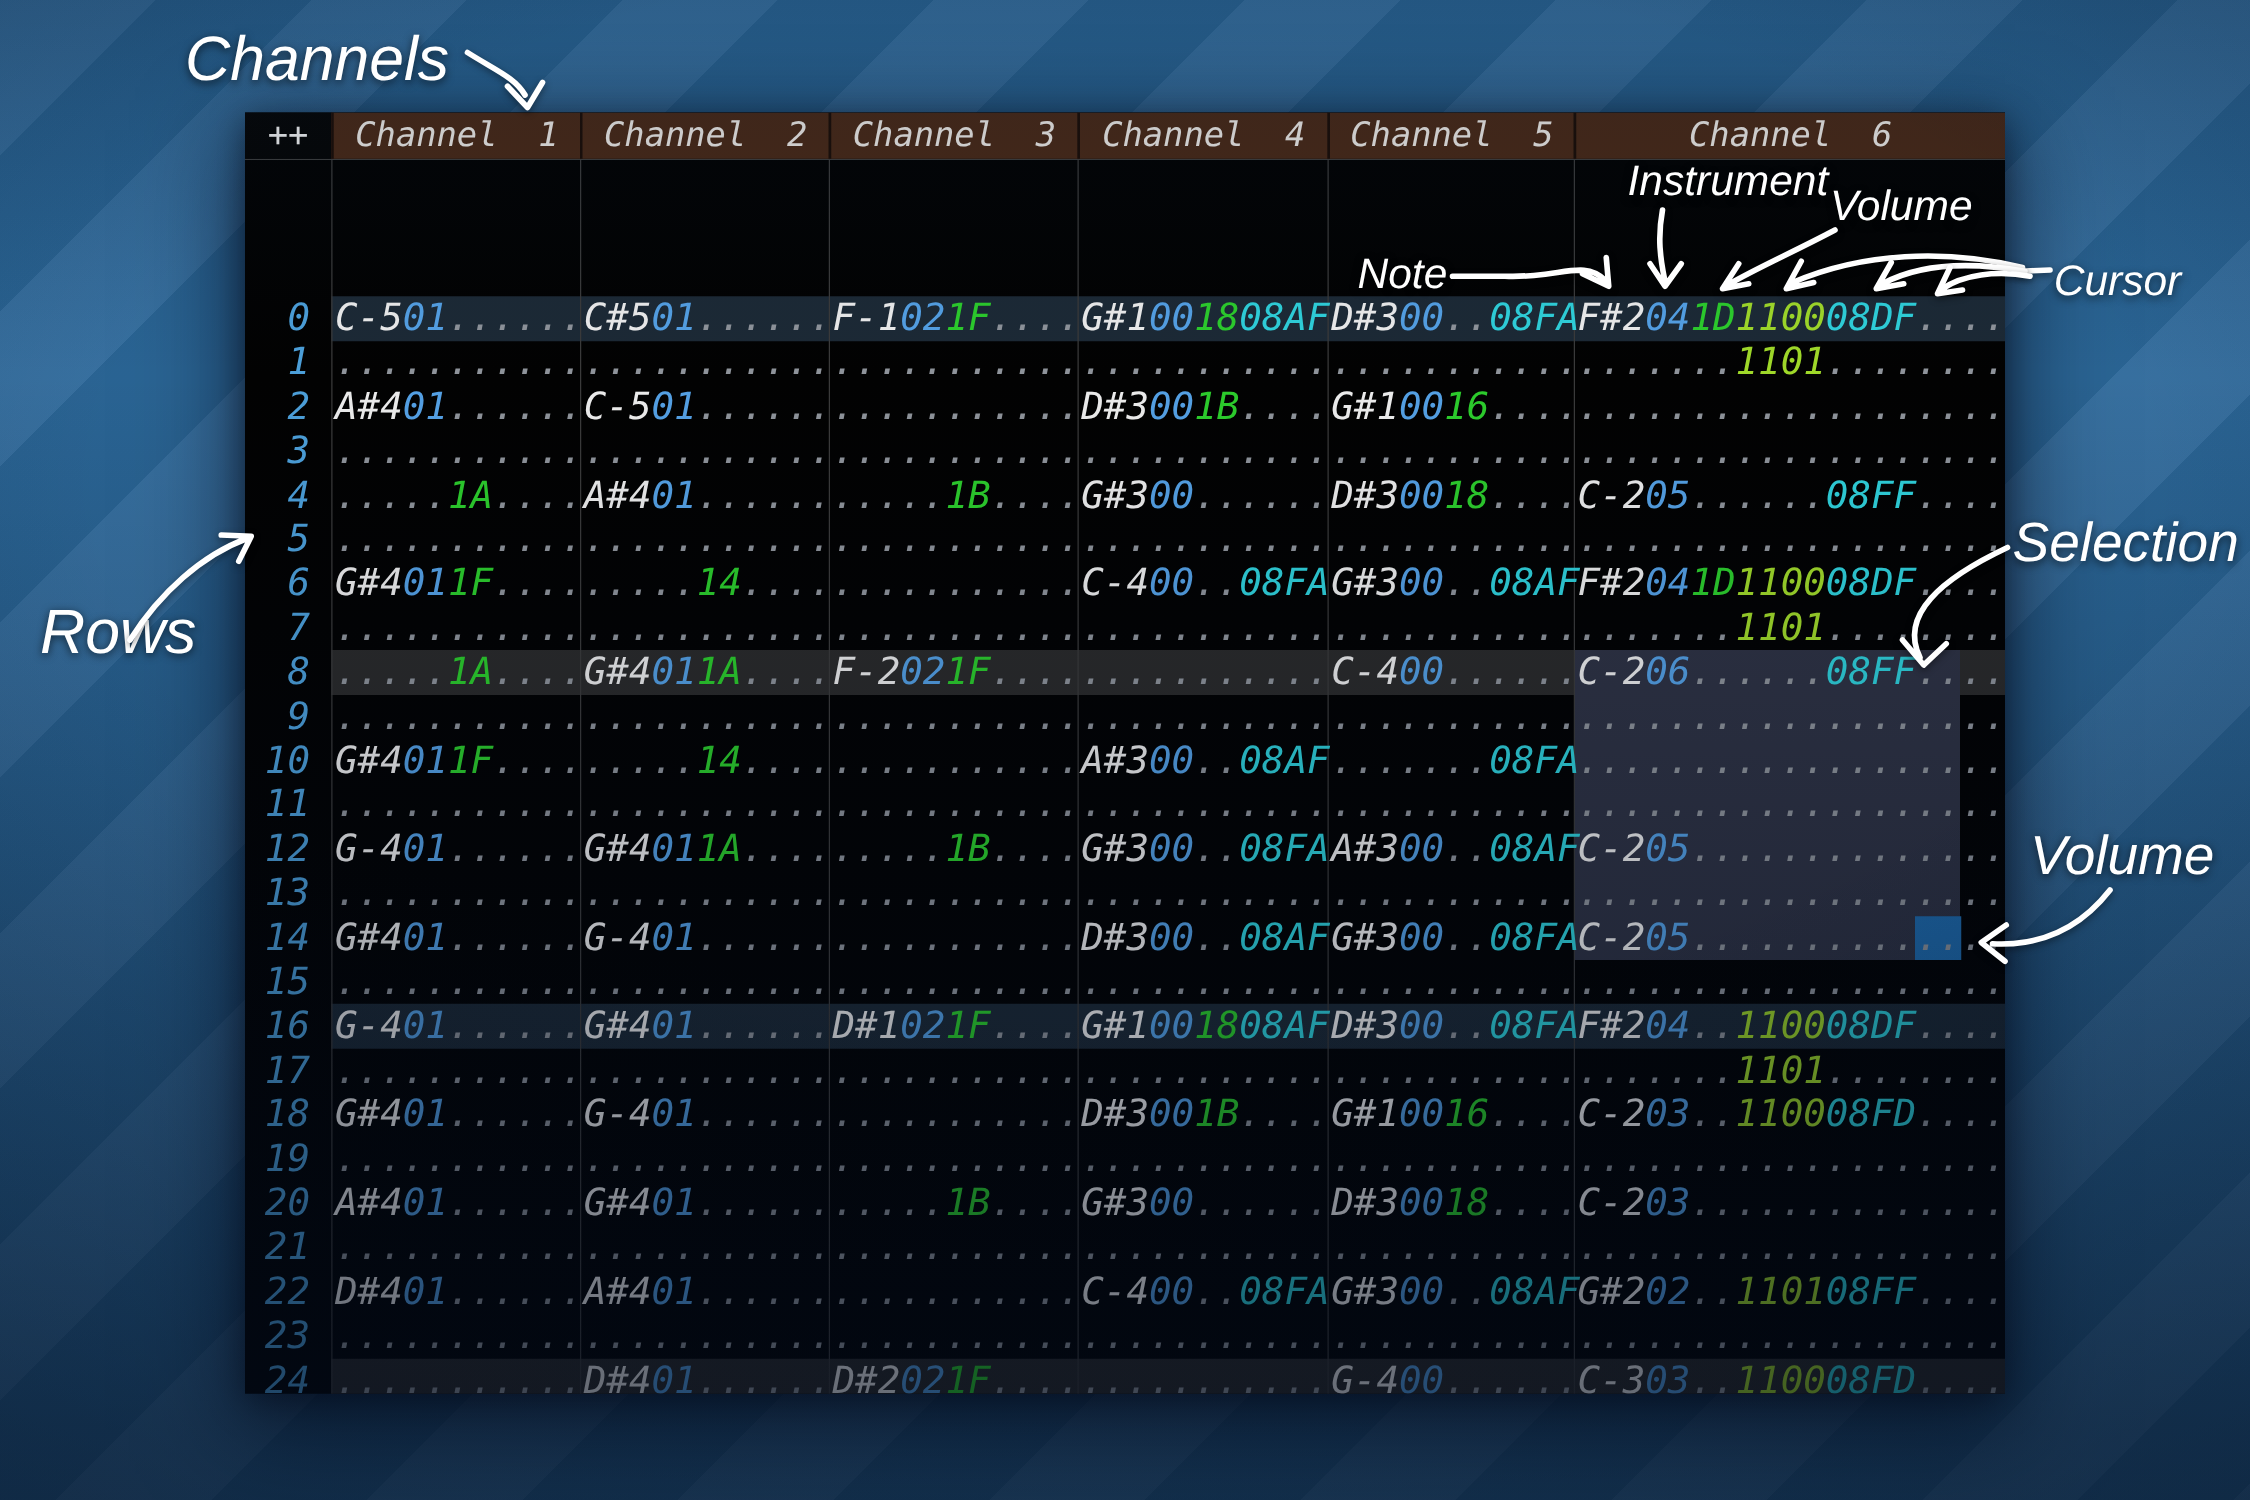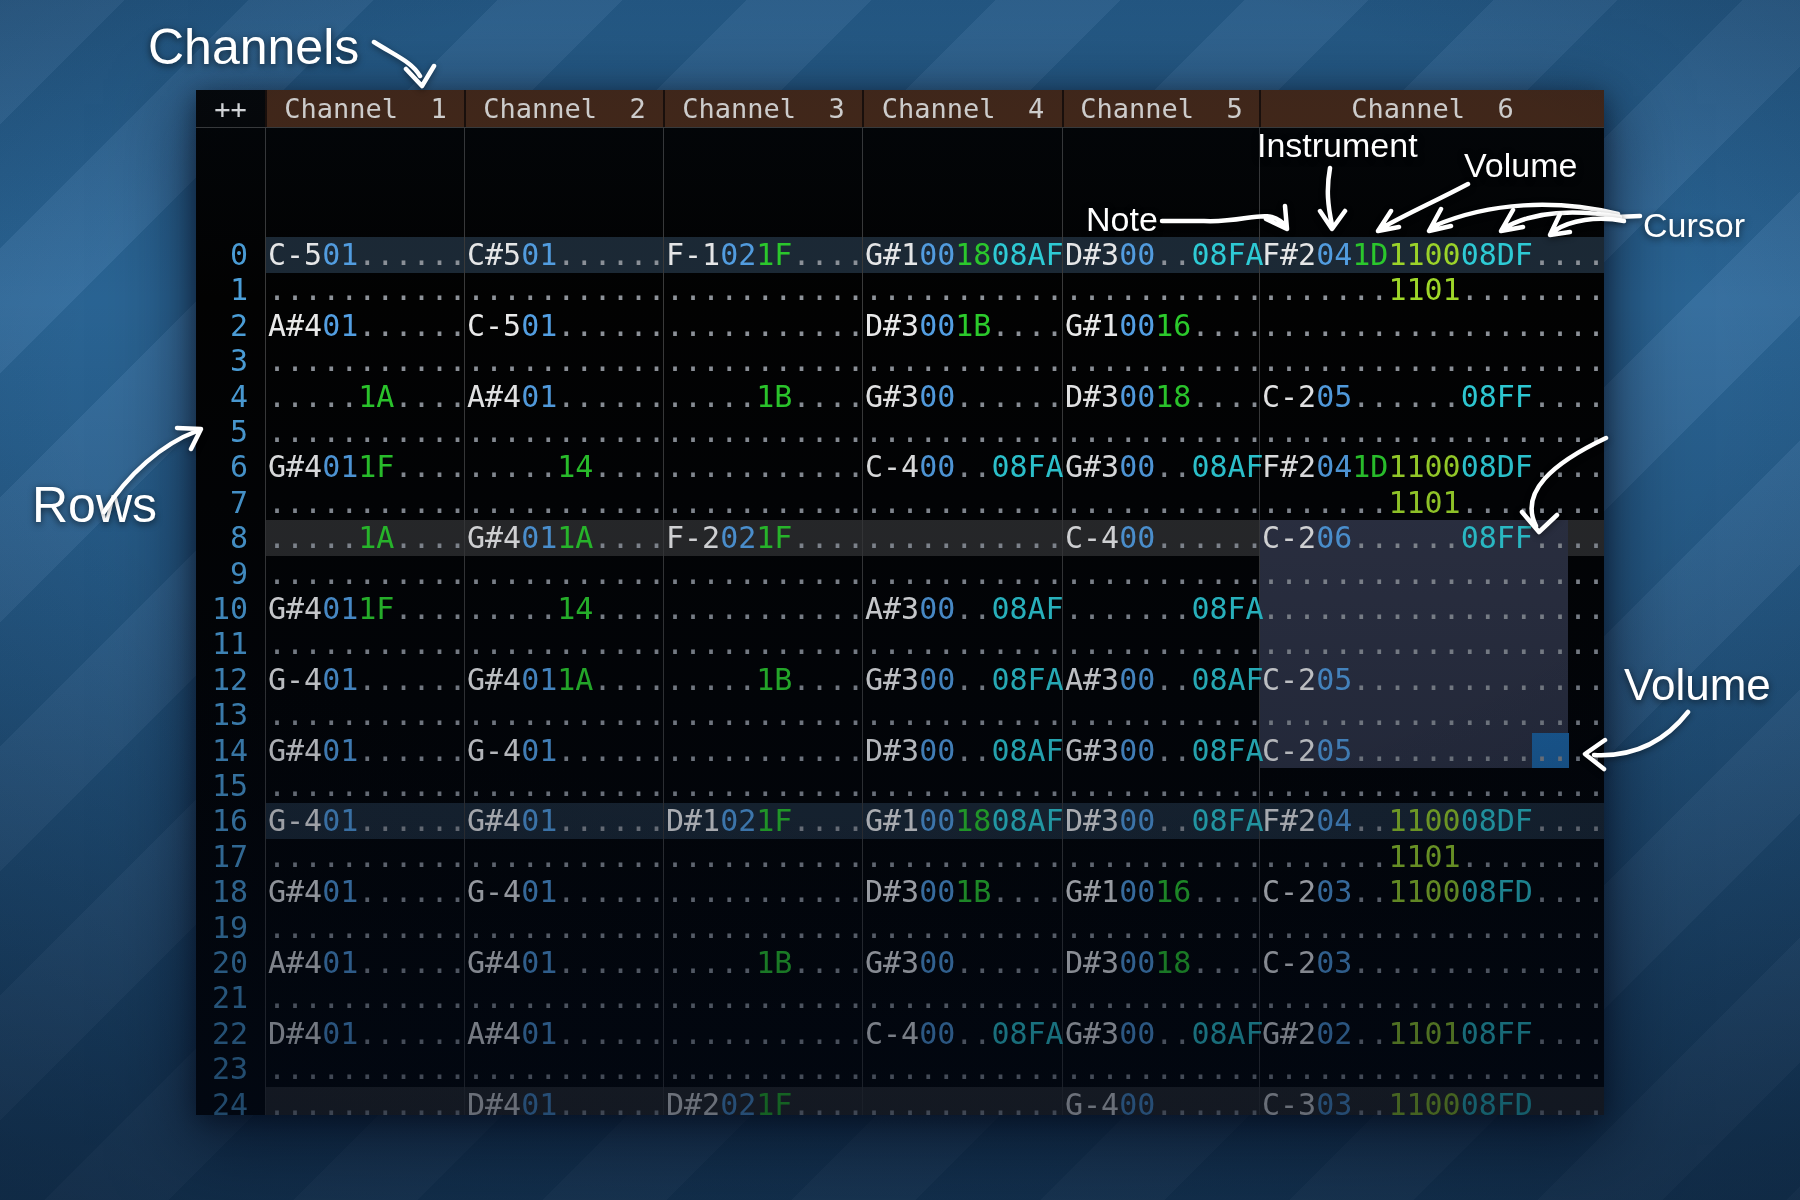--- a/index.html
+++ b/index.html
@@ -1,17 +1,17 @@
 <!DOCTYPE html>
 <html><head>
 <meta charset="utf-8">
 <style>
   html,body{margin:0;padding:0;background:#2c689a;}
   #stage{position:relative;width:1800px;height:1200px;overflow:hidden;
-         background:#2c689a;font-family:"DejaVu Sans Mono",monospace;}
+         background:#2c689a;font-family:"DejaVu Sans Mono",monospace;font-style:italic;}
   #stage .stripes{position:absolute;inset:0;
      background:repeating-linear-gradient(135deg, rgba(255,255,255,0.055) 0 88px, rgba(0,0,0,0.045) 88px 176px);}
   #stage .vignette{position:absolute;inset:0;pointer-events:none;z-index:5;
      background:radial-gradient(130% 100% at 50% 32%, rgba(0,0,0,0) 35%, rgba(2,10,25,0.55) 100%),
                 linear-gradient(180deg, rgba(8,30,55,0.20) 0%, rgba(0,0,0,0) 25%, rgba(2,12,30,0.45) 95%);}
   
   #win{position:absolute;left:196px;top:90px;width:1408px;height:1025px;background:#020202;z-index:3;
        overflow:hidden;box-shadow:0 22px 70px 8px rgba(0,0,15,0.55), 0 6px 24px rgba(0,0,10,0.5);}
   #hdr{position:absolute;left:0;top:0;width:1408px;height:37px;border-bottom:1px solid #3d3d3d;background:#020202;}
   .hcell{position:absolute;top:0;height:37px;line-height:37px;text-align:center;color:#e9e5e1;
@@ -101,23 +101,24 @@
         <div class="prow" style="top: 961.2px;"><span class="rownum">23</span><span class="pcell" style="left: 72px;"><span class="sg-d">...........</span></span><span class="pcell" style="left: 271px;"><span class="sg-d">...........</span></span><span class="pcell" style="left: 470px;"><span class="sg-d">...........</span></span><span class="pcell" style="left: 669px;"><span class="sg-d">...........</span></span><span class="pcell" style="left: 869px;"><span class="sg-d">...........</span></span><span class="pcell" style="left: 1066px;"><span class="sg-d">...................</span></span></div>
         <div class="prow" style="top: 996.6px;"><span class="rownum">24</span><span class="pcell" style="left: 72px;"><span class="sg-d">...........</span></span><span class="pcell" style="left: 271px;"><span class="sg-n">D#4</span><span class="sg-i">01</span><span class="sg-d">......</span></span><span class="pcell" style="left: 470px;"><span class="sg-n">D#2</span><span class="sg-i">02</span><span class="sg-v">1F</span><span class="sg-d">....</span></span><span class="pcell" style="left: 669px;"><span class="sg-d">...........</span></span><span class="pcell" style="left: 869px;"><span class="sg-n">G-4</span><span class="sg-i">00</span><span class="sg-d">......</span></span><span class="pcell" style="left: 1066px;"><span class="sg-n">C-3</span><span class="sg-i">03</span><span class="sg-d">..</span><span class="sg-g">1100</span><span class="sg-f">08FD</span><span class="sg-d">....</span></span></div>
       </div>
   </div>
 
   <div class="vignette"></div>
 
   <div class="ann big" style="left:148px;top:18px;">Channels</div>
   <div class="ann big" style="left:32px;top:476px;">Rows</div>
   <div class="ann small" style="left:1086px;top:200px;">Note</div>
-  <div class="ann small" style="left:1257px;top:126px;">Instrument</div>
+  <div class="ann small" style="left:1302px;top:126px;">Instrument</div>
   <div class="ann small" style="left:1464px;top:146px;">Volume</div>
   <div class="ann small" style="left:1643px;top:206px;">Cursor</div>
+  <div class="ann med" style="left:1610px;top:410px;">Selection</div>
   <div class="ann med" style="left:1624px;top:660px;">Volume</div>
 
   <svg id="arrows" width="1800" height="1200" viewBox="0 0 1800 1200">
     <path d="M374,42 C396,56 412,62 420,76 M406,69 L422,86 L434,66"></path>
     <path d="M104,512 C128,474 162,444 197,431 M177,428 L201,429 L191,449"></path>
     <path d="M1162,221 L1204,221 C1248,223 1266,207 1284,224 M1266,219 L1287,229 L1285,206"></path>
     <path d="M1330,168 C1326,190 1328,206 1332,225 M1320,211 L1332,229 L1345,211"></path>
     <path d="M1468,184 C1434,202 1406,214 1382,228 M1399,227 L1378,231 L1391,211"></path>
     <path d="M1616,217 L1640,216"></path>
     <path d="M1618,214 C1556,199 1490,202 1434,226 M1451,226 L1429,231 L1441,209"></path>

